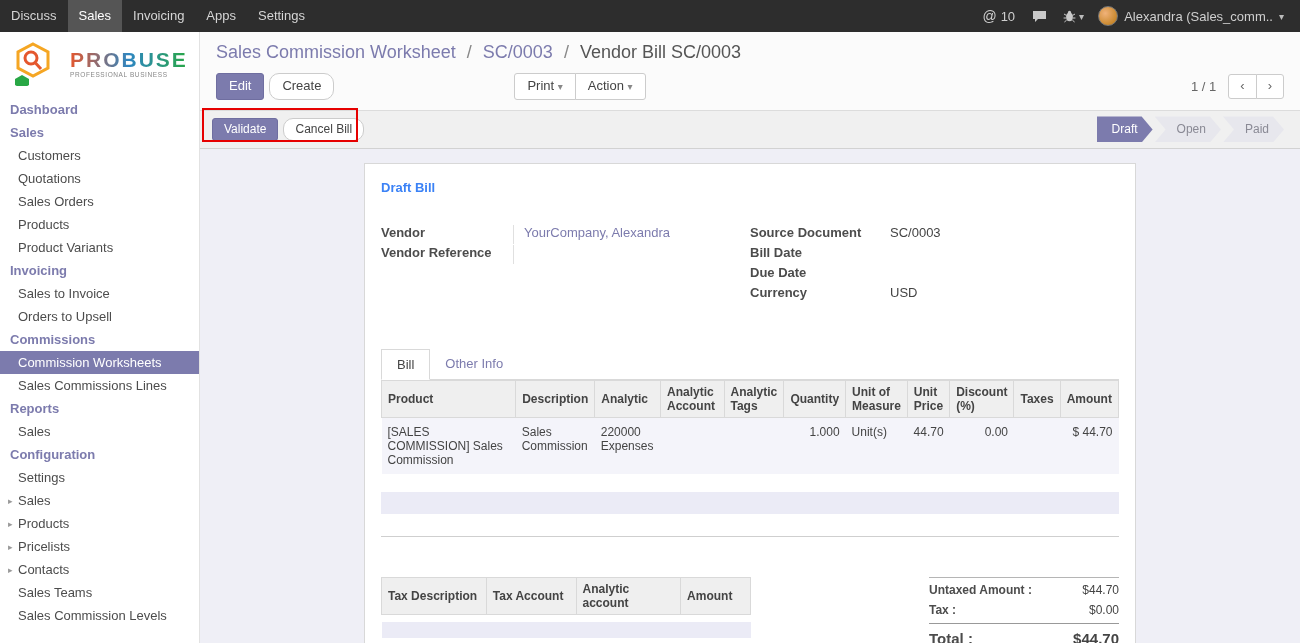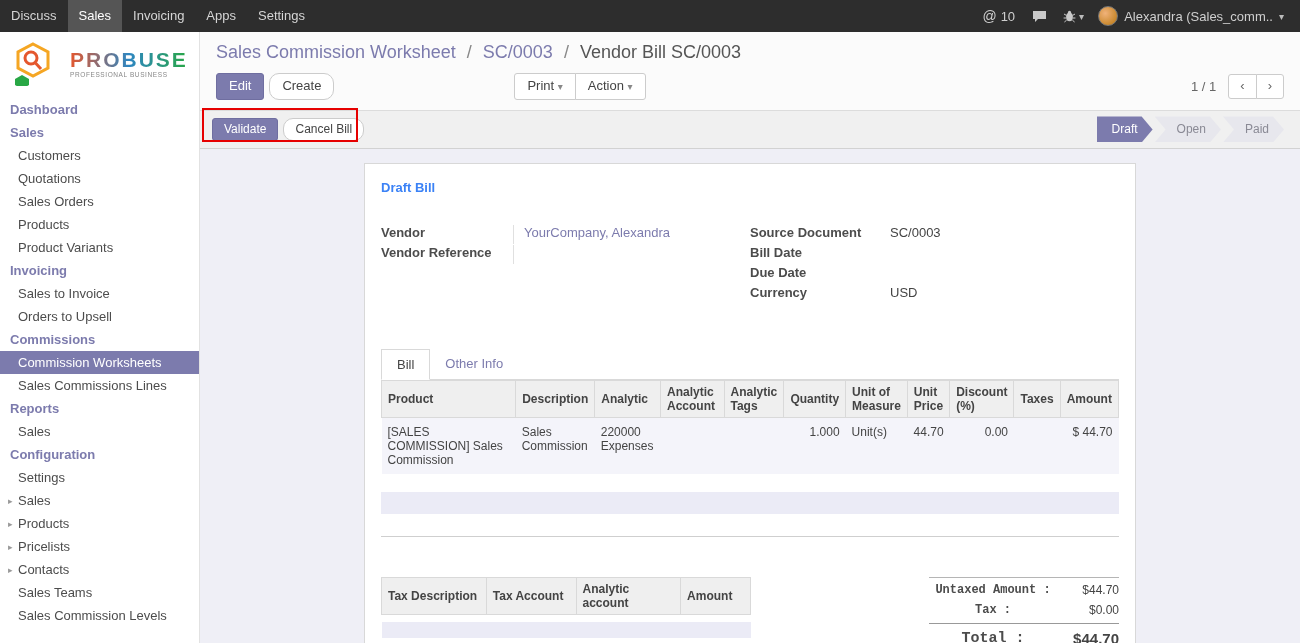--- a/index.html
+++ b/index.html
@@ -101,21 +101,21 @@
   .hr { border-top:1px solid #cfcfcf; margin-top:22px; }
 
   .bottom-flex { display:flex; justify-content:space-between; margin-top:40px; }
   table.tax { border-collapse:collapse; font-size:12px; width:370px; align-self:flex-start; }
   table.tax th { background:#efefef; border:1px solid #d9d9d9; font-weight:bold; text-align:left; padding:4px 6px; color:#444; }
   table.tax tr.white td { height:8px; background:#fff; }
   table.tax tr.lav td { height:16px; background:#ebebf6; }
 
   .totals { width:190px; font-size:12px; color:#444; border-top:1px solid #b5b5b5; padding-top:2px; }
   .t-row { display:flex; justify-content:flex-end; padding:3px 0; }
-  .t-label { font-weight:bold; text-align:center; flex:1; color:#4c4c4c;font-family:Liberation Mono, monospace; }
+  .t-label { font-weight:bold; text-align:left; flex:1; color:#4c4c4c; }
   .t-value { width:62px; text-align:right; }
   .t-row.total { font-size:15px; border-top:1px solid #999; margin-top:3px; padding-top:6px; }
   .t-row.total .t-value { font-weight:bold; }
 </style>
 </head>
 <body>
 
 <div class="topbar">
   <div class="nav-left">
     <a class="nav-item">Discuss</a>

